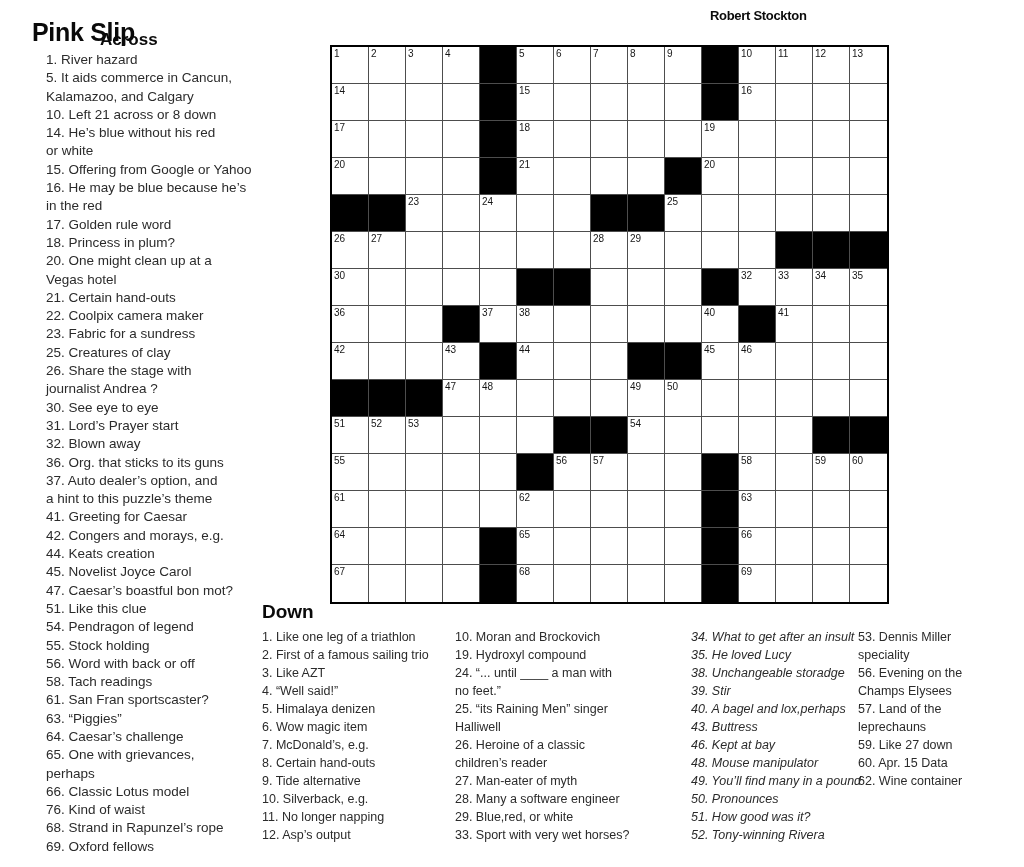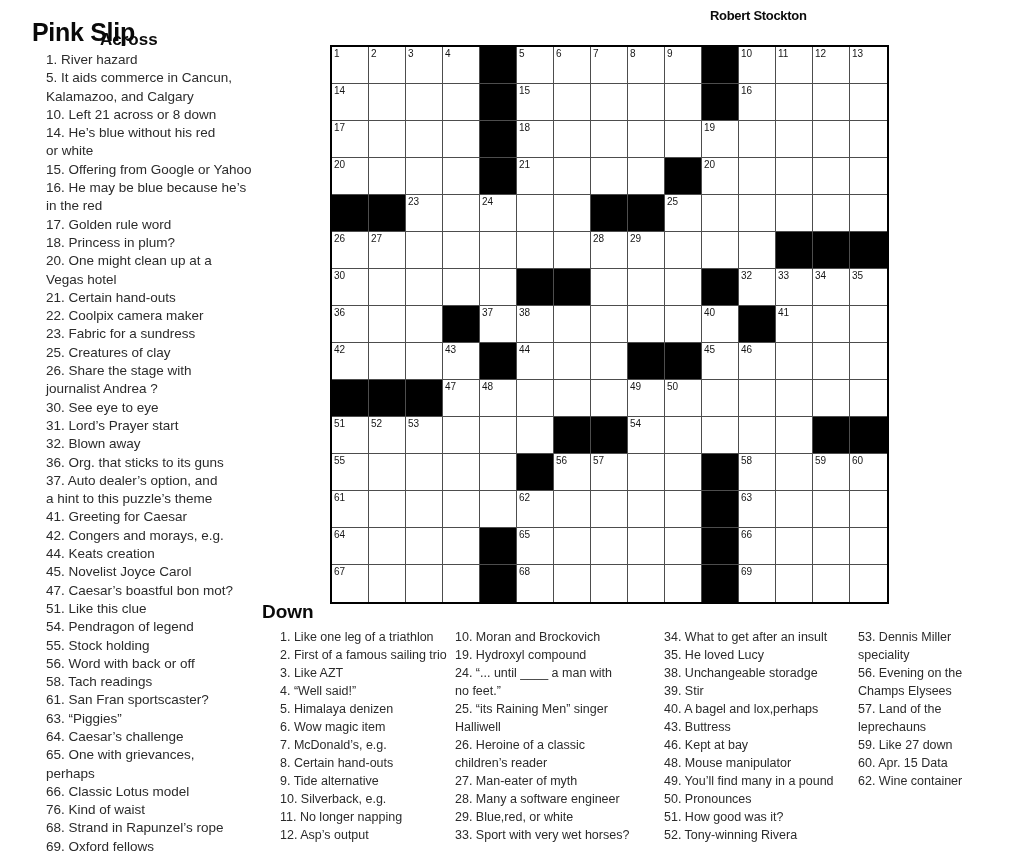--- a/index.html
+++ b/index.html
@@ -32,23 +32,23 @@
   }
   .clue { margin: 0; white-space: pre-line; }
   .down-heading {
     position: absolute; left: 262px; top: 601px;
     font-size: 19px; font-weight: bold; color: #0a0a0a; margin: 0; text-align: center;
   }
   .down-col {
     position: absolute; top: 628px;
     font-size: 12.5px; line-height: 18px; color: #2b2b2b;
   }
-  .down-col-0 { left: 280px; width: 188px; }
+  .down-col-0 { left: 262px; width: 188px; }
   .down-col-1 { left: 455px; width: 198px; }
-  .down-col-2 { left: 664px; width: 200px; }
+  .down-col-2 { left: 691px; width: 200px; font-style: italic; }
   .down-col-3 { left: 858px; width: 160px; }
   .grid {
     position: absolute; left: 330px; top: 45px;
     display: grid;
     grid-template-columns: repeat(15, 37px);
     grid-auto-rows: 37px;
     border: 2px solid #000;
     background: #fff;
   }
   .cell {

